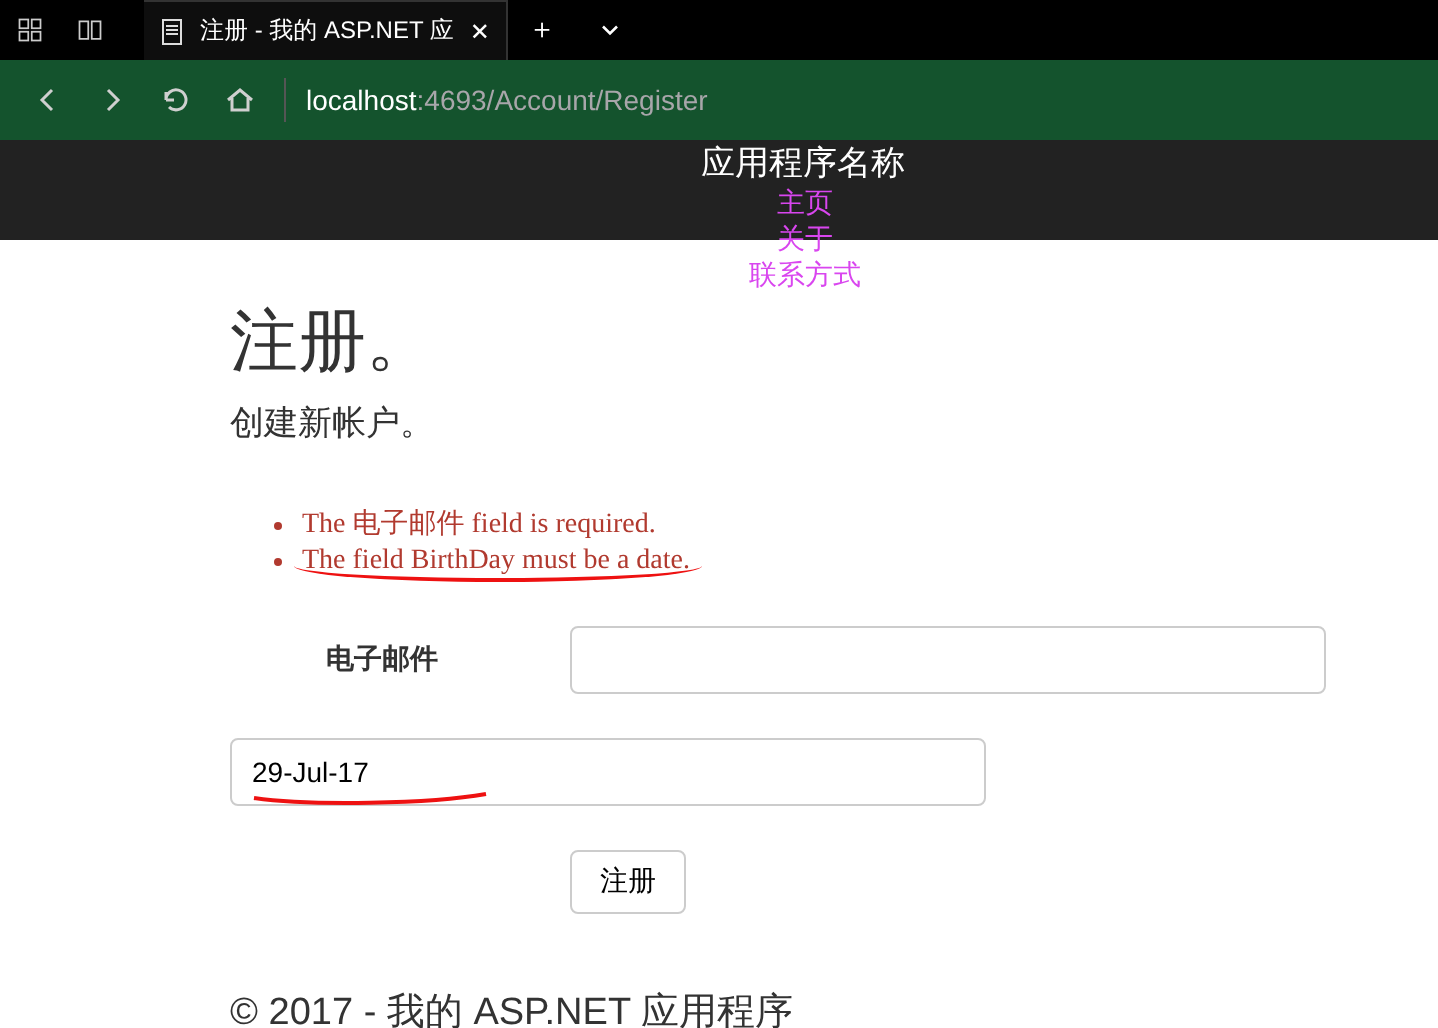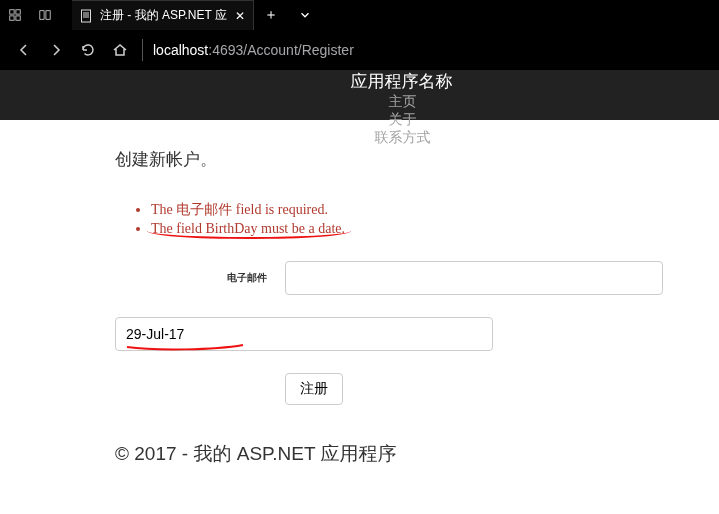--- a/index.html
+++ b/index.html
@@ -7,42 +7,42 @@
   
   .titlebar { background: #000; height: 30px; display: flex; align-items: stretch; color: #fff; }
   .tb-left { display: flex; align-items: center; }
   .tb-icon { width: 30px; display: flex; align-items: center; justify-content: center; color: #ccc; font-size: 12px; }
   .tab { display: flex; align-items: center; padding: 0 8px; background: #0e0e0e; border-top: 1px solid #333; border-right: 1px solid #333; height: 30px; max-width: 190px; margin-left: 12px; }
   .tab .page-ico { width: 14px; height: 14px; margin-right: 6px; color: #ddd; }
   .tab .title { font-size: 12px; color: #fff; white-space: nowrap; overflow: hidden; text-overflow: ellipsis; max-width: 130px; }
   .tab .close { margin-left: 8px; color: #fff; font-size: 12px; }
   .newtab, .tb-more { width: 34px; display: flex; align-items: center; justify-content: center; color: #fff; font-size: 14px; }
   
-  .addrrow { background: #000000; height: 40px; display: flex; align-items: center; padding: 0 8px; color: #e6e6e6; }
+  .addrrow { background: #14532d; height: 40px; display: flex; align-items: center; padding: 0 8px; color: #e6e6e6; }
   .nav-btn { width: 32px; height: 32px; display: flex; align-items: center; justify-content: center; color: #cfcfcf; }
   .nav-btn svg { width: 16px; height: 16px; }
   .addr-sep { width: 1px; height: 22px; background: #555; margin: 0 10px 0 6px; }
   .url { font-size: 14px; }
   .url .host { color: #fff; }
   .url .rest { color: #a8a6aa; }
   
   .site-nav { background: #222; height: 50px; display: flex; align-items: center; padding-left: 110px; flex-direction: column; }
   .brand { color: #fff; font-size: 17px; margin-right: 26px; }
-  .site-link { color: #a3a3a3; font-size: 14px; margin-right: 24px; }
+  .site-link { color: #d946ef; font-size: 14px; margin-right: 24px; }
   
   .page { padding: 28px 0 0 115px; color: #333; }
   h1 { font-size: 34px; font-weight: 400; margin-bottom: 6px; }
   .subtitle { font-size: 17px; margin-bottom: 30px; }
   .val-summary { color: #b13a2f; font-size: 14px; margin: 12px 0 24px 24px; }
   .val-summary li { margin: 2px 0 2px 12px; list-style: disc; font-family: Liberation Serif, serif; }
   .underline2 { position: relative; }
   .underline2::after { content: ""; position: absolute; left: -4px; right: -6px; bottom: -3px; height: 6px;
      border-bottom: 2px solid #e11; border-radius: 0 0 50% 50% / 0 0 100% 100%; }
   .form-row { display: flex; align-items: center; margin-bottom: 22px; }
-  .form-row label { width: 170px; text-align: right; font-weight: 700; font-size: 10px; padding-right: 18px; }
+  .form-row label { width: 170px; text-align: center; font-weight: 700; font-size: 14px; padding-right: 18px; }
   .form-row input { width: 378px; height: 34px; border: 1px solid #ccc; border-radius: 4px; font-size: 14px; padding: 0 10px; }
   .input-wrap { position: relative; }
   .field-underline { position: absolute; left: 10px; top: 26px; width: 120px; height: 8px; pointer-events: none; }
   .btn-row { margin-left: 170px; }
   .btn { border: 1px solid #ccc; background: #fff; border-radius: 4px; padding: 6px 14px; font-size: 14px; }
   .footer { margin-top: 36px; font-size: 19px; color: #333; }
 </style>
 </head>
 <body>
 
@@ -108,20 +108,21 @@
 </div>
 
 <div class="site-nav">
   <div class="brand">应用程序名称</div>
   <div class="site-link">主页</div>
   <div class="site-link">关于</div>
   <div class="site-link">联系方式</div>
 </div>
 
 <div class="page">
+  <h1>注册。</h1>
   <div class="subtitle">创建新帐户。</div>
 
   <ul class="val-summary">
     <li>The 电子邮件 field is required.</li>
     <li><span class="underline2">The field BirthDay must be a date.</span></li>
   </ul>
 
   <div class="form-row">
     <label>电子邮件</label>
     <div class="input-wrap">

